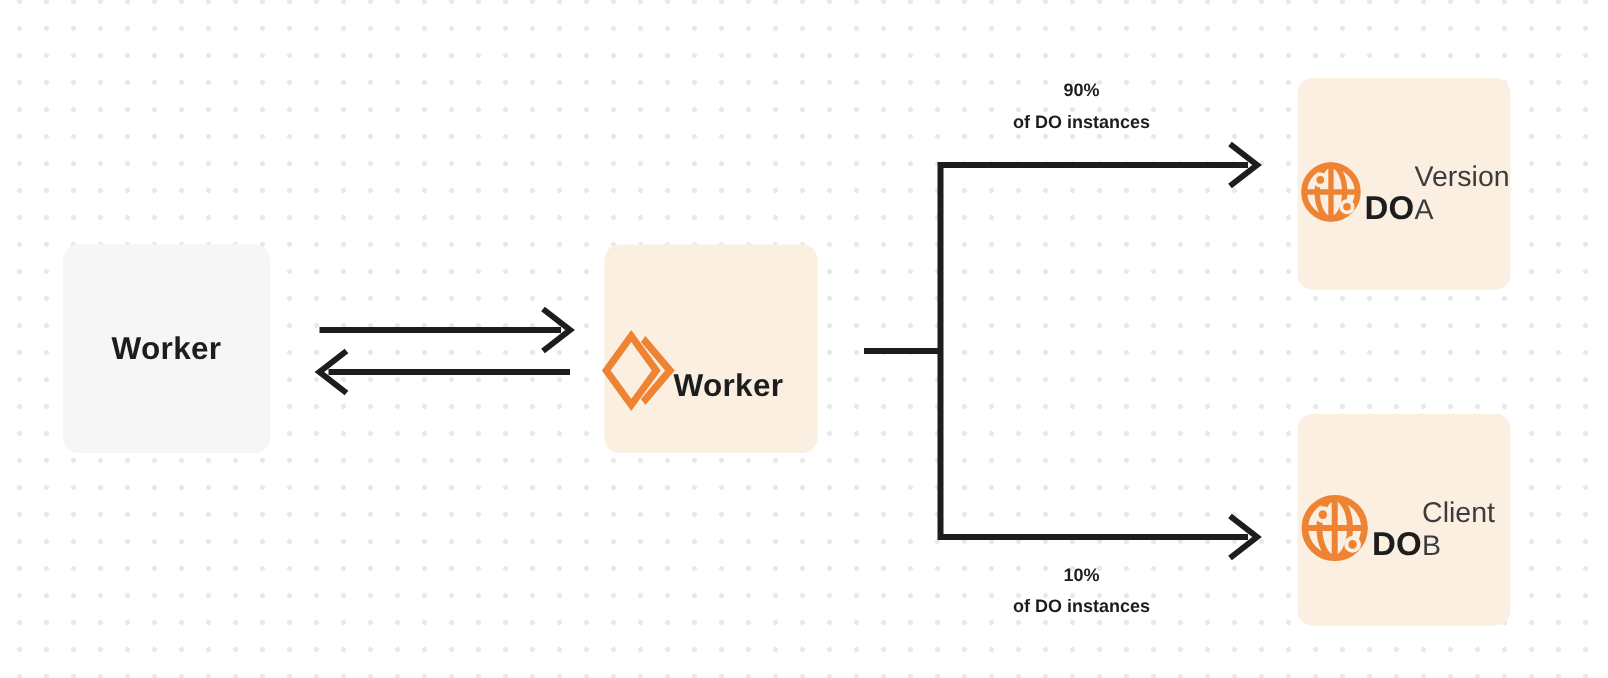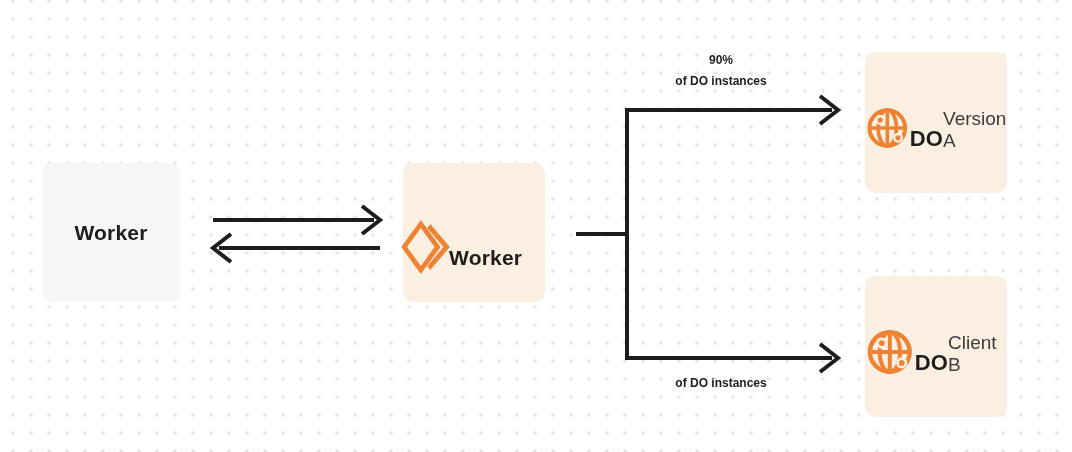--- a/index.html
+++ b/index.html
@@ -144,20 +144,21 @@
     </svg>
     <span class="node-label">Worker</span>
   </div>
 
   <div class="branch-label branch-label-top">
     <div>90%</div>
     <div>of DO instances</div>
   </div>
 
   <div class="branch-label branch-label-bottom">
+    <div>10%</div>
     <div>of DO instances</div>
   </div>
 
   <div class="node node-do node-do-a">
     <svg class="icon-svg globe-mark" width="56" height="56" viewBox="0 0 100 100" aria-hidden="true">
       <circle class="line" cx="50" cy="50" r="40" stroke-width="9"></circle>
       <ellipse class="line" cx="50" cy="50" rx="20.5" ry="40" stroke-width="8"></ellipse>
       <path class="line" d="M10 50 H90" stroke-width="8"></path>
       <path class="line" d="M50 10 V90" stroke-width="8"></path>
       <circle class="dot" cx="34" cy="32" r="8.5"></circle>

